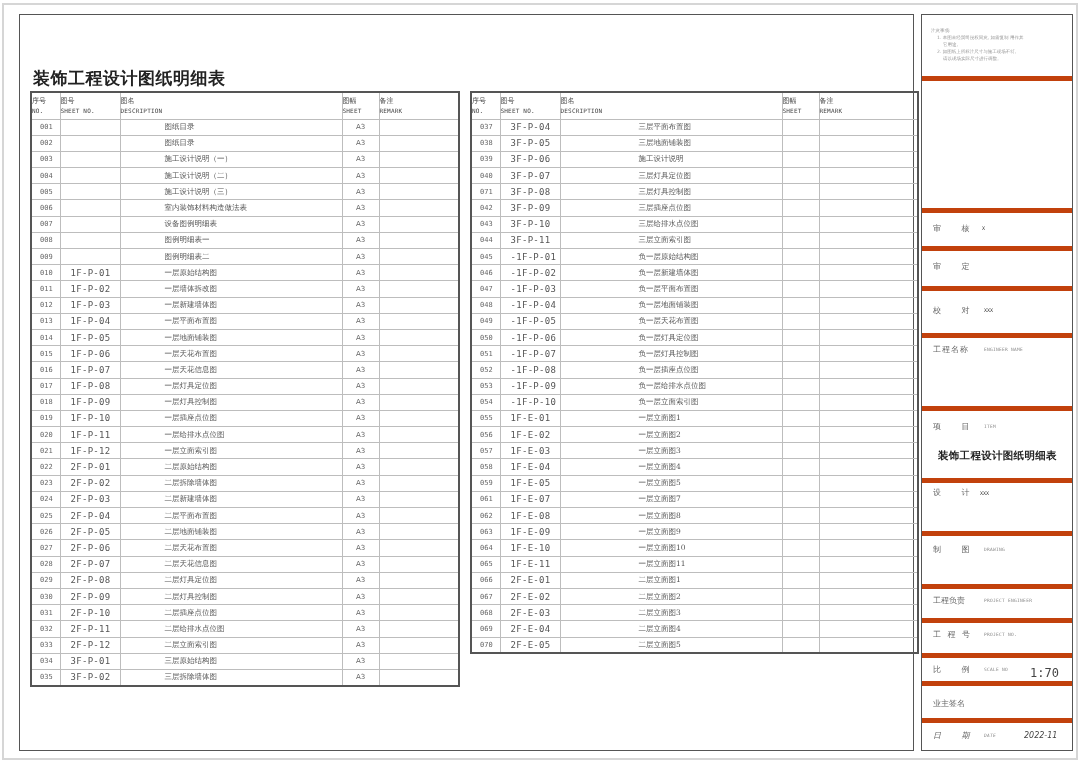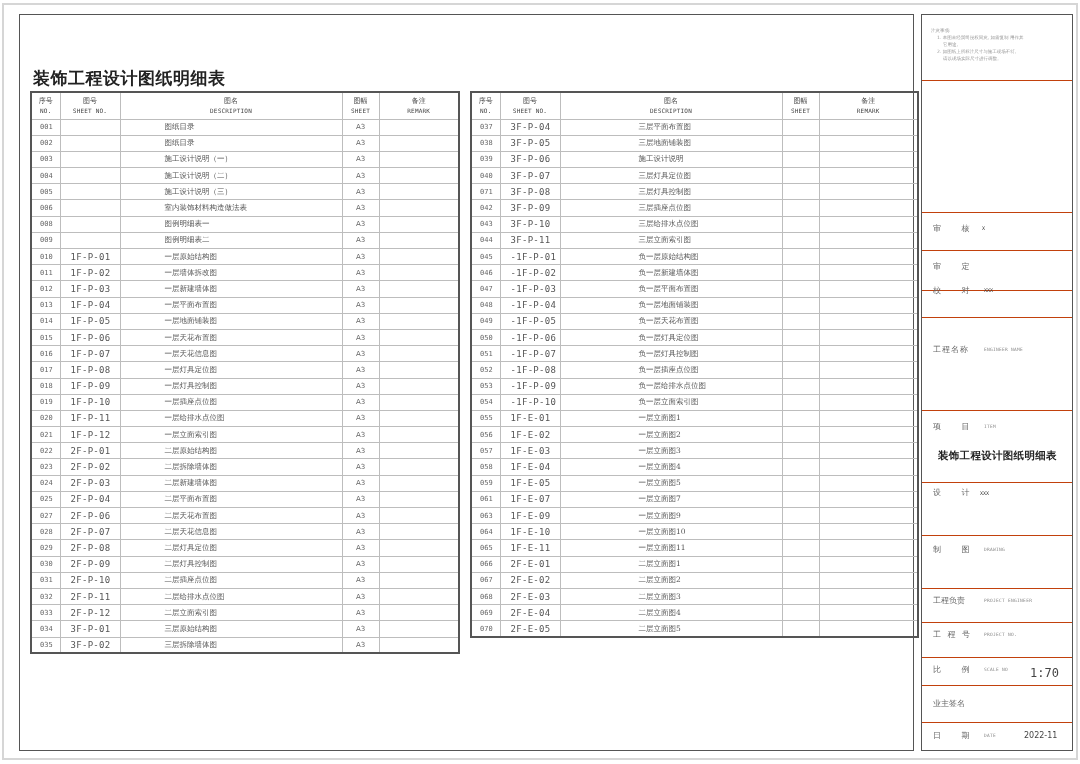--- a/index.html
+++ b/index.html
@@ -8,33 +8,33 @@
 
   .page-edge { position: absolute; left: 2px; top: 3px; width: 1076px; height: 757px; border: 2px solid #d6d6d6; }
   .drawing-frame { position: absolute; left: 19px; top: 14px; width: 895px; height: 737px; border: 1.5px solid #555; }
 
   .sheet-title { position: absolute; left: 33px; top: 67px; font-size: 17px; font-weight: bold; color: #222; letter-spacing: 0.5px; font-family: "DejaVu Sans", sans-serif; }
 
   .tbl { position: absolute; top: 91px; width: 428px; border: 2px solid #555; border-collapse: collapse; table-layout: fixed; }
   .tbl.left { left: 30px; }
   .tbl.right { left: 470px; width: 447px; }
   .tbl th, .tbl td { border: 1px solid #bdbdbd; }
-  .tbl th { height: 27px; font-weight: normal; font-size: 7px; line-height: 9px; color: #444; text-align: center; vertical-align: middle; font-family: "DejaVu Sans", sans-serif; }
+  .tbl th { height: 27px; font-weight: normal; font-size: 7px; line-height: 9px; color: #444; text-align: left; vertical-align: middle; font-family: "DejaVu Sans", sans-serif; }
   .tbl th .en { display: block; font-family: "DejaVu Sans Mono", monospace; font-size: 6px; letter-spacing: 0.2px; }
   .tbl td { height: 16.2px; font-size: 8px; color: #555; vertical-align: middle; white-space: nowrap; overflow: hidden; }
   .tbl td.no { text-align: left; padding-left: 8px; font-size: 7px; font-family: "DejaVu Sans Mono", monospace; color: #666; }
   .tbl td.sn { text-align: left; padding-left: 10px; font-family: "DejaVu Sans Mono", monospace; font-size: 9px; color: #555; letter-spacing: 0.3px; }
   .tbl td.desc { text-align: left; padding-left: 44px; font-family: "DejaVu Serif", serif; font-size: 7.5px; color: #555; }
   .tbl.right td.desc { padding-left: 78px; }
   .tbl td.sz { text-align: center; font-size: 7px; color: #666; }
   .tbl td.rm { }
 
   .title-block { position: absolute; left: 921px; top: 14px; width: 152px; height: 737px; border: 1.5px solid #555; }
-  .tb-row { position: absolute; left: 0; width: 100%; border-bottom: 1px solid #c2410c; }
-  .tb-row:last-child { border-bottom: none; }
+  .tb-row { position: absolute; left: 0; width: 100%; border-bottom: 5px solid #c2410c; }
+  .tb-row:last-child { border-bottom: none; font-style: italic; }
   .tb-label { position: absolute; left: 11px; top: 10px; font-size: 8px; color: #666; letter-spacing: 1px; font-family: "DejaVu Sans", sans-serif; }
   .tb-label.spaced { letter-spacing: 9px; }
   .tb-sub { position: absolute; left: 62px; top: 13px; font-size: 4.5px; color: #888; font-family: "DejaVu Sans Mono", monospace; letter-spacing: 0.3px; }
   .tb-val { position: absolute; font-size: 7px; color: #444; font-family: "DejaVu Sans Mono", monospace; }
   .tb-big { position: absolute; left: 16px; top: 38px; font-size: 10.5px; color: #222; font-weight: bold; letter-spacing: 0.3px; }
   .notes { position: absolute; left: 9px; top: 12px; font-size: 4.5px; color: #999; line-height: 7px; }
   .notes div { white-space: nowrap; }
   .notes .ind { padding-left: 6px; }
   .notes .ind2 { padding-left: 12px; }
   .underline { text-decoration-color: #bbb; }
@@ -101,20 +101,27 @@
         <td class="rm"></td>
       </tr>
       <tr>
         <td class="no">006</td>
         <td class="sn"></td>
         <td class="desc">室内装饰材料构造做法表</td>
         <td class="sz">A3</td>
         <td class="rm"></td>
       </tr>
       <tr>
+        <td class="no">007</td>
+        <td class="sn"></td>
+        <td class="desc">设备图例明细表</td>
+        <td class="sz">A3</td>
+        <td class="rm"></td>
+      </tr>
+      <tr>
         <td class="no">008</td>
         <td class="sn"></td>
         <td class="desc">图例明细表一</td>
         <td class="sz">A3</td>
         <td class="rm"></td>
       </tr>
       <tr>
         <td class="no">009</td>
         <td class="sn"></td>
         <td class="desc">图例明细表二</td>
@@ -223,20 +230,27 @@
         <td class="no">024</td>
         <td class="sn">2F-P-03</td>
         <td class="desc">二层新建墙体图</td>
         <td class="sz">A3</td>
         <td class="rm"></td>
       </tr>
       <tr>
         <td class="no">025</td>
         <td class="sn">2F-P-04</td>
         <td class="desc">二层平面布置图</td>
+        <td class="sz">A3</td>
+        <td class="rm"></td>
+      </tr>
+      <tr>
+        <td class="no">026</td>
+        <td class="sn">2F-P-05</td>
+        <td class="desc">二层地面铺装图</td>
         <td class="sz">A3</td>
         <td class="rm"></td>
       </tr>
       <tr>
         <td class="no">027</td>
         <td class="sn">2F-P-06</td>
         <td class="desc">二层天花布置图</td>
         <td class="sz">A3</td>
         <td class="rm"></td>
       </tr>
@@ -479,20 +493,27 @@
         <td class="rm"></td>
       </tr>
       <tr>
         <td class="no">061</td>
         <td class="sn">1F-E-07</td>
         <td class="desc">一层立面图7</td>
         <td class="sz"></td>
         <td class="rm"></td>
       </tr>
       <tr>
+        <td class="no">062</td>
+        <td class="sn">1F-E-08</td>
+        <td class="desc">一层立面图8</td>
+        <td class="sz"></td>
+        <td class="rm"></td>
+      </tr>
+      <tr>
         <td class="no">063</td>
         <td class="sn">1F-E-09</td>
         <td class="desc">一层立面图9</td>
         <td class="sz"></td>
         <td class="rm"></td>
       </tr>
       <tr>
         <td class="no">064</td>
         <td class="sn">1F-E-10</td>
         <td class="desc">一层立面图10</td>
@@ -555,21 +576,21 @@
     </div>
   </div>
   <div class="tb-row" style="top:66px;height:132px;"></div>
   <div class="tb-row" style="top:198px;height:38px;">
     <span class="tb-label spaced">审 核</span>
     <span class="tb-val" style="left:60px;top:12px;font-size:5px;">X</span>
   </div>
   <div class="tb-row" style="top:236px;height:40px;">
     <span class="tb-label spaced">审 定</span>
   </div>
-  <div class="tb-row" style="top:260px;height:43px;">
+  <div class="tb-row" style="top:280px;height:43px;">
     <span class="tb-label spaced">校 对</span>
     <span class="tb-val" style="left:62px;top:12px;font-size:5px;">XXX</span>
   </div>
   <div class="tb-row" style="top:319px;height:77px;">
     <span class="tb-label">工程名称</span>
     <span class="tb-sub">ENGINEER  NAME</span>
   </div>
   <div class="tb-row" style="top:396px;height:72px;">
     <span class="tb-label spaced">项 目</span>
     <span class="tb-sub">ITEM</span>

